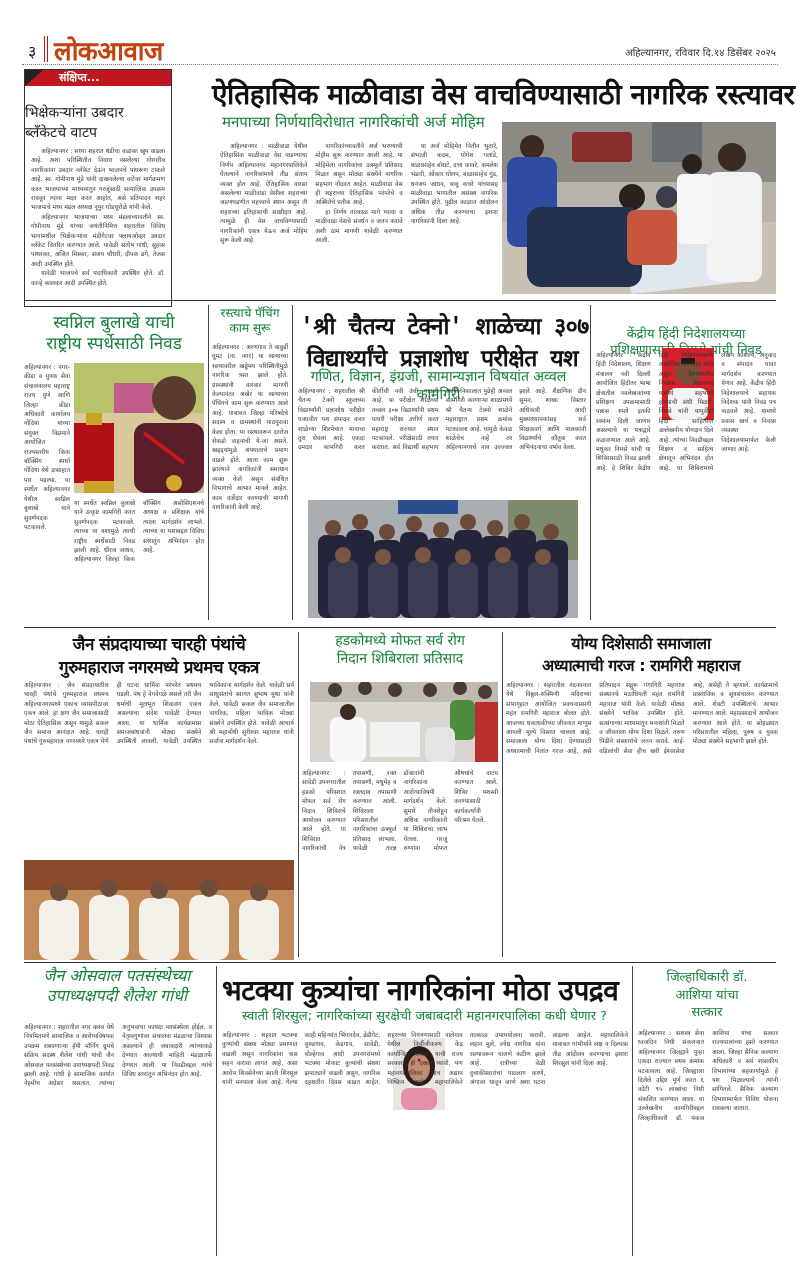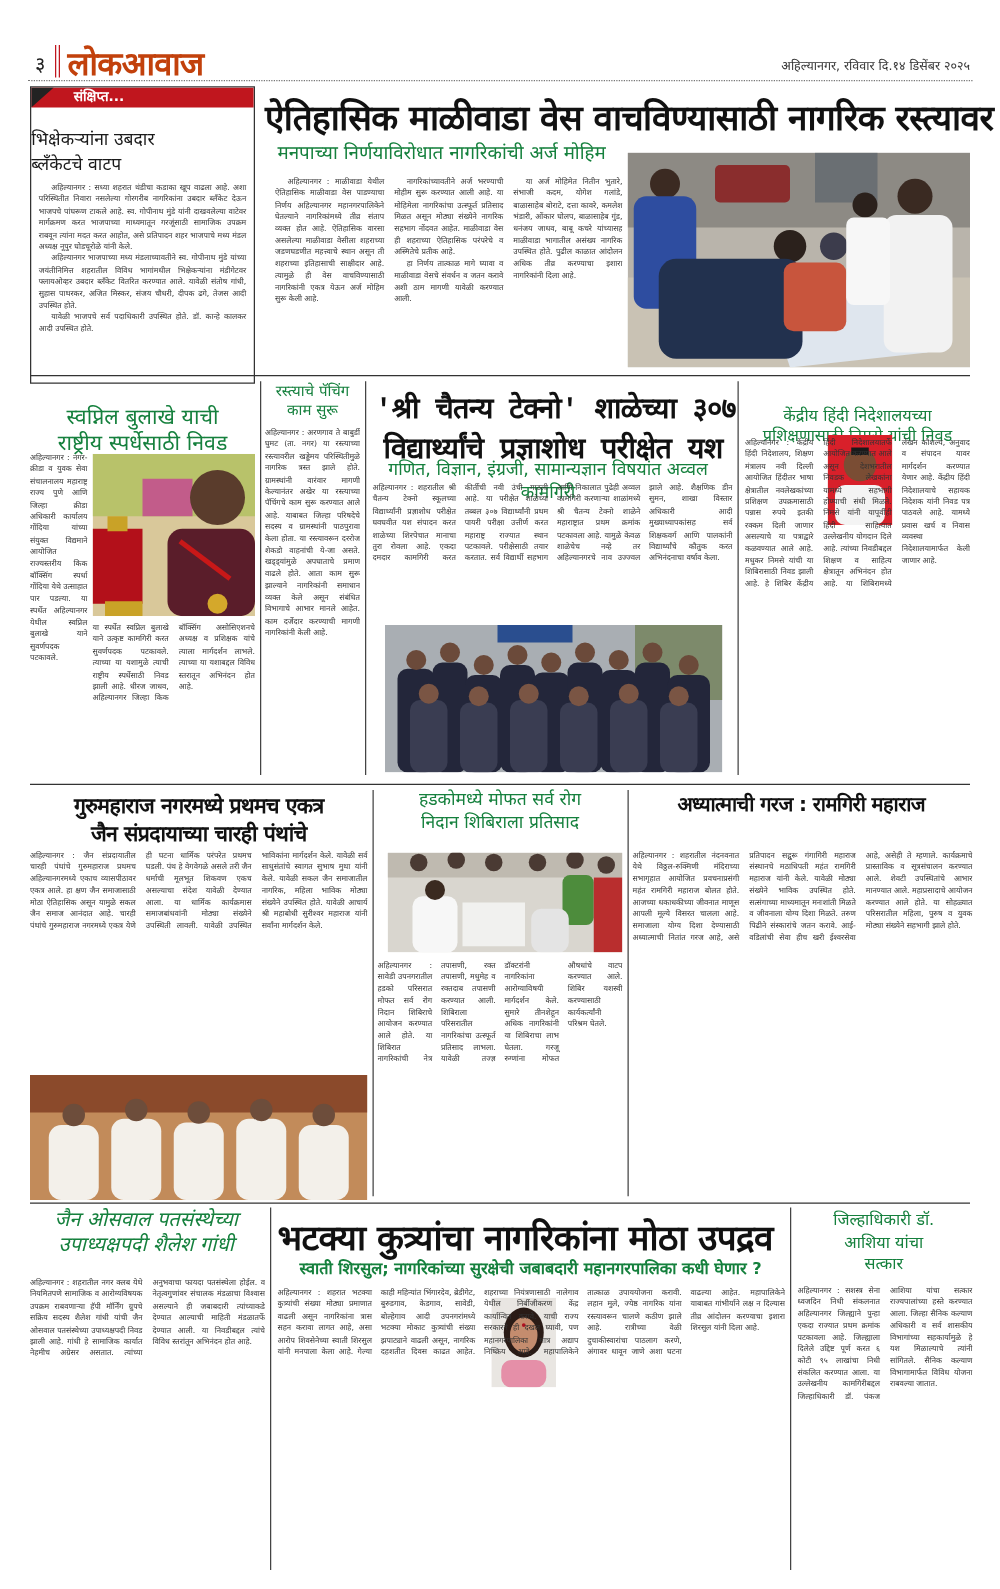--- a/index.html
+++ b/index.html
@@ -8,21 +8,21 @@
   .abs { position: absolute; }
   .mast-num { left: 28px; top: 40px; font-size: 16px; color: #222; }
   .mast-bar { left: 44px; top: 36px; width: 4px; height: 26px; border-left: 1px solid #c0161e; border-right: 1px solid #c0161e; }
   .mast-logo { left: 54px; top: 32px; font-size: 26px; font-weight: bold; color: #c2410c; letter-spacing: -0.5px; }
   .dateline { right: 24px; top: 45px; font-size: 10px; color: #333; }
   .dotted { left: 22px; right: 22px; top: 64px; border-top: 1px dotted #777; }
   .rule { background: #333; height: 1px; }
   .vrule { background: #444; width: 1px; }
 
   
-  .brief { left: 24px; top: 69px; width: 180px; height: 238px; border: 1px solid #333; overflow: hidden; }
+  .brief { left: 24px; top: 69px; width: 148px; height: 238px; border: 1px solid #333; overflow: hidden; }
   .brief-tag { height: 16px; background: #c0161e; position: relative; color: #fff; font-size: 11px; font-weight: bold; padding-left: 34px; line-height: 16px; }
   .brief-tag::before { content: ""; position: absolute; left: 0; top: 0; border-top: 16px solid #222; border-right: 18px solid transparent; }
   .brief-title { text-align: left; font-size: 14px; line-height: 20px; margin-top: 16px; }
   .body { font-size: 6.2px; line-height: 9.4px; text-align: justify; color: #333; overflow: hidden; }
   .body p { text-indent: 10px; }
 
   .hl-big { font-weight: bold; color: #111; white-space: nowrap; letter-spacing: -0.5px; }
   .hl-serif { color: #15803d; text-align: center; line-height: 1.25; }
   .photo { overflow: hidden; }
   .col3 { column-count: 3; column-gap: 8px; }
@@ -75,21 +75,21 @@
     <circle cx="130" cy="75" r="13" fill="#2b211c"></circle>
     <rect x="25" y="85" width="115" height="80" rx="14" fill="#22314e"></rect>
     <circle cx="165" cy="75" r="11" fill="#3c3c4c"></circle>
     <rect x="125" y="88" width="50" height="55" rx="8" fill="#c8553d"></rect>
     <circle cx="190" cy="42" r="10" fill="#2b211c"></circle>
     <rect x="175" y="52" width="35" height="70" rx="6" fill="#f7f7f7"></rect>
   </svg>
 </div>
 <div class="abs rule" style="left:24px;top:300px;width:752px;"></div>
 
-<div class="abs hl-serif" style="left:22px;top:324px;width:184px;font-size:17px;">
+<div class="abs hl-serif" style="left:22px;top:312px;width:184px;font-size:17px;">
   <div>स्वप्निल बुलाखे याची</div>
   <div>राष्ट्रीय स्पर्धेसाठी निवड</div>
 </div>
 <div class="abs body" style="left:24px;top:362px;width:46px;height:210px;">अहिल्यानगर : नगर-क्रीडा व युवक सेवा संचालनालय महाराष्ट्र राज्य पुणे आणि जिल्हा क्रीडा अधिकारी कार्यालय गोंदिया यांच्या संयुक्त विद्यमाने आयोजित राज्यस्तरीय किक बॉक्सिंग स्पर्धा गोंदिया येथे उत्साहात पार पडल्या. या स्पर्धेत अहिल्यानगर येथील स्वप्निल बुलाखे याने सुवर्णपदक पटकावले.</div>
 <div class="abs photo" style="left:74px;top:363px;width:130px;height:130px;">
   <svg width="130" height="130" viewBox="0 0 130 130">
     <rect width="130" height="130" fill="#d9c89a"></rect>
     <rect x="0" y="0" width="130" height="50" fill="#b8c26a"></rect>
     <rect x="40" y="20" width="40" height="30" fill="#c25c8a"></rect>
     <circle cx="100" cy="35" r="22" fill="#5a3c2c"></circle>
@@ -175,22 +175,22 @@
     <rect x="19" y="10" width="14" height="6" fill="#1a1a1a"></rect>
     <rect x="6" y="40" width="40" height="32" rx="8" fill="#f4f4f4"></rect>
   </svg>
 </div>
 <div class="abs body" style="left:596px;top:348px;width:62px;height:74px;"></div>
 <div class="abs body col3" style="left:596px;top:350px;width:180px;height:268px;">अहिल्यानगर : केंद्रीय हिंदी निदेशालय, शिक्षण मंत्रालय नवी दिल्ली आयोजित हिंदीतर भाषा क्षेत्रातील नवलेखकांच्या प्रशिक्षण उपक्रमासाठी पन्नास रुपये इतकी रक्कम दिली जाणार असल्याचे या पत्राद्वारे कळवण्यात आले आहे. मधुकर निमसे यांची या शिबिरासाठी निवड झाली आहे. हे शिबिर केंद्रीय हिंदी निदेशालयातर्फे आयोजित करण्यात आले असून देशभरातील निवडक लेखकांना यामध्ये सहभागी होण्याची संधी मिळते. निमसे यांनी यापूर्वीही हिंदी साहित्यात उल्लेखनीय योगदान दिले आहे. त्यांच्या निवडीबद्दल शिक्षण व साहित्य क्षेत्रातून अभिनंदन होत आहे. या शिबिरामध्ये लेखन कौशल्य, अनुवाद व संपादन यावर मार्गदर्शन करण्यात येणार आहे. केंद्रीय हिंदी निदेशालयाचे सहायक निदेशक यांनी निवड पत्र पाठवले आहे. यामध्ये प्रवास खर्च व निवास व्यवस्था निदेशालयामार्फत केली जाणार आहे.</div>
 
 <div class="abs rule" style="left:24px;top:627px;width:752px;"></div>
 
 <div class="abs hl-big" style="left:24px;top:632px;width:270px;font-size:17px;text-align:center;">
+  <div>जैन संप्रदायाच्या चारही पंथांचे</div>
   <div>गुरुमहाराज नगरमध्ये प्रथमच एकत्र</div>
-  <div>जैन संप्रदायाच्या चारही पंथांचे</div>
 </div>
 <div class="abs body col3" style="left:24px;top:680px;width:270px;height:178px;">अहिल्यानगर : जैन संप्रदायातील चारही पंथांचे गुरुमहाराज प्रथमच अहिल्यानगरमध्ये एकाच व्यासपीठावर एकत्र आले. हा क्षण जैन समाजासाठी मोठा ऐतिहासिक असून यामुळे सकल जैन समाज आनंदात आहे. चारही पंथांचे गुरुमहाराज नगरमध्ये एकत्र येणे ही घटना धार्मिक परंपरेत प्रथमच घडली. पंथ हे वेगवेगळे असले तरी जैन धर्माची मूलभूत शिकवण एकच असल्याचा संदेश यावेळी देण्यात आला. या धार्मिक कार्यक्रमास समाजबांधवांनी मोठ्या संख्येने उपस्थिती लावली. यावेळी उपस्थित भाविकांना मार्गदर्शन केले. यावेळी सर्व साधुसंतांचे स्वागत सुभाष मुथा यांनी केले. यावेळी सकल जैन समाजातील नागरिक, महिला भाविक मोठ्या संख्येने उपस्थित होते. यावेळी आचार्य श्री महाबोधी सुरीश्वर महाराज यांनी सर्वांना मार्गदर्शन केले.</div>
 <div class="abs photo" style="left:24px;top:860px;width:270px;height:100px;">
   <svg width="270" height="100" viewBox="0 0 270 100">
     <rect width="270" height="100" fill="#c28b5a"></rect>
     <rect x="0" y="0" width="270" height="30" fill="#8b4a2b"></rect>
     <g fill="#f3f0ea">
       <rect x="15" y="40" width="40" height="60" rx="10"></rect>
       <rect x="65" y="35" width="40" height="65" rx="10"></rect>
       <rect x="115" y="38" width="40" height="62" rx="10"></rect>
@@ -229,35 +229,36 @@
     </g>
     <rect x="140" y="18" width="25" height="40" rx="6" fill="#4d8c3c"></rect>
     <rect x="165" y="20" width="23" height="60" fill="#b92e2e"></rect>
     <rect x="115" y="45" width="30" height="35" rx="8" fill="#e4e4e4"></rect>
   </svg>
 </div>
 <div class="abs body col4" style="left:302px;top:768px;width:196px;height:190px;">अहिल्यानगर : सावेडी उपनगरातील हडको परिसरात मोफत सर्व रोग निदान शिबिराचे आयोजन करण्यात आले होते. या शिबिरात नागरिकांची नेत्र तपासणी, रक्त तपासणी, मधुमेह व रक्तदाब तपासणी करण्यात आली. शिबिराला परिसरातील नागरिकांचा उत्स्फूर्त प्रतिसाद लाभला. यावेळी तज्ज्ञ डॉक्टरांनी नागरिकांना आरोग्याविषयी मार्गदर्शन केले. सुमारे तीनशेहून अधिक नागरिकांनी या शिबिराचा लाभ घेतला. गरजू रुग्णांना मोफत औषधांचे वाटप करण्यात आले. शिबिर यशस्वी करण्यासाठी कार्यकर्त्यांनी परिश्रम घेतले.</div>
 <div class="abs vrule" style="left:502px;top:632px;height:325px;"></div>
 
 <div class="abs hl-big" style="left:506px;top:632px;width:270px;font-size:16px;text-align:center;">
+  <div>योग्य दिशेसाठी समाजाला</div>
   <div>अध्यात्माची गरज : रामगिरी महाराज</div>
 </div>
 <div class="abs body col3" style="left:506px;top:680px;width:272px;height:278px;">अहिल्यानगर : शहरातील नंदनवनात येथे विठ्ठल-रुक्मिणी मंदिराच्या सभागृहात आयोजित प्रवचनाप्रसंगी महंत रामगिरी महाराज बोलत होते. आजच्या धकाधकीच्या जीवनात माणूस आपली मूल्ये विसरत चालला आहे. समाजाला योग्य दिशा देण्यासाठी अध्यात्माची नितांत गरज आहे, असे प्रतिपादन सद्गुरू गंगागिरी महाराज संस्थानचे मठाधिपती महंत रामगिरी महाराज यांनी केले. यावेळी मोठ्या संख्येने भाविक उपस्थित होते. सत्संगाच्या माध्यमातून मनःशांती मिळते व जीवनाला योग्य दिशा मिळते. तरुण पिढीने संस्कारांचे जतन करावे. आई-वडिलांची सेवा हीच खरी ईश्वरसेवा आहे, असेही ते म्हणाले. कार्यक्रमाचे प्रास्ताविक व सूत्रसंचालन करण्यात आले. शेवटी उपस्थितांचे आभार मानण्यात आले. महाप्रसादाचे आयोजन करण्यात आले होते. या सोहळ्यात परिसरातील महिला, पुरुष व युवक मोठ्या संख्येने सहभागी झाले होते.</div>
 
 <div class="abs rule" style="left:24px;top:962px;width:752px;"></div>
 
 <div class="abs hl-serif" style="left:22px;top:966px;width:190px;font-size:16px;font-style:italic;">
   <div>जैन ओसवाल पतसंस्थेच्या</div>
   <div>उपाध्यक्षपदी शैलेश गांधी</div>
 </div>
 <div class="abs body col2" style="left:24px;top:1022px;width:188px;height:225px;">अहिल्यानगर : शहरातील नगर क्लब येथे नियमितपणे सामाजिक व आरोग्यविषयक उपक्रम राबवणाऱ्या हॅपी मॉर्निंग ग्रुपचे सक्रिय सदस्य शैलेश गांधी यांची जैन ओसवाल पतसंस्थेच्या उपाध्यक्षपदी निवड झाली आहे. गांधी हे सामाजिक कार्यात नेहमीच अग्रेसर असतात. त्यांच्या अनुभवाचा फायदा पतसंस्थेला होईल. व नेतृत्वगुणांवर संचालक मंडळाचा विश्वास असल्याने ही जबाबदारी त्यांच्याकडे देण्यात आल्याची माहिती मंडळातर्फे देण्यात आली. या निवडीबद्दल त्यांचे विविध स्तरांतून अभिनंदन होत आहे.</div>
 <div class="abs vrule" style="left:216px;top:966px;height:290px;"></div>
 
 <div class="abs hl-big" style="left:222px;top:970px;font-size:28px;">भटक्या कुत्र्यांचा नागरिकांना मोठा उपद्रव</div>
-<div class="abs hl-serif" style="left:222px;top:1008px;width:405px;font-size:13px;white-space:nowrap;font-weight:bold;">स्वाती शिरसुल; नागरिकांच्या सुरक्षेची जबाबदारी महानगरपालिका कधी घेणार ?</div>
+<div class="abs hl-serif" style="left:222px;top:1008px;width:405px;font-size:13px;white-space:nowrap;">स्वाती शिरसुल; नागरिकांच्या सुरक्षेची जबाबदारी महानगरपालिका कधी घेणार ?</div>
 <div class="abs photo" style="left:393px;top:1038px;width:52px;height:72px;">
   <svg width="52" height="72" viewBox="0 0 52 72">
     <rect width="52" height="72" fill="#e9e6e2"></rect>
     <ellipse cx="26" cy="28" rx="16" ry="20" fill="#2a1b16"></ellipse>
     <ellipse cx="26" cy="30" rx="11" ry="14" fill="#c48c6e"></ellipse>
     <circle cx="26" cy="22" r="1.5" fill="#b01020"></circle>
     <rect x="8" y="50" width="36" height="22" rx="8" fill="#e58fa8"></rect>
   </svg>
 </div>
 <div class="abs body col5" style="left:222px;top:1030px;width:406px;height:226px;">अहिल्यानगर : शहरात भटक्या कुत्र्यांची संख्या मोठ्या प्रमाणात वाढली असून नागरिकांना त्रास सहन करावा लागत आहे, असा आरोप शिवसेनेच्या स्वाती शिरसुल यांनी मनपाला केला आहे. गेल्या काही महिन्यांत भिंगारदेव, ब्रेडीगेट, बुरुडगाव, केडगाव, सावेडी, बोल्हेगाव आदी उपनगरांमध्ये भटक्या मोकाट कुत्र्यांची संख्या झपाट्याने वाढली असून, नागरिक दहशतीत दिवस काढत आहेत. शहराच्या नियंत्रणासाठी नालेगाव येथील निर्बीजीकरण केंद्र कार्यान्वित करावे. याची राज्य सरकारने ही दखल घ्यावी, पण महानगरपालिका मात्र अद्याप निष्क्रिय आहे. महापालिकेने तात्काळ उपाययोजना करावी. लहान मुले, ज्येष्ठ नागरिक यांना रस्त्यावरून चालणे कठीण झाले आहे. रात्रीच्या वेळी दुचाकीस्वारांचा पाठलाग करणे, अंगावर धावून जाणे अशा घटना वाढल्या आहेत. महापालिकेने याबाबत गांभीर्याने लक्ष न दिल्यास तीव्र आंदोलन करण्याचा इशारा शिरसुल यांनी दिला आहे.</div>

